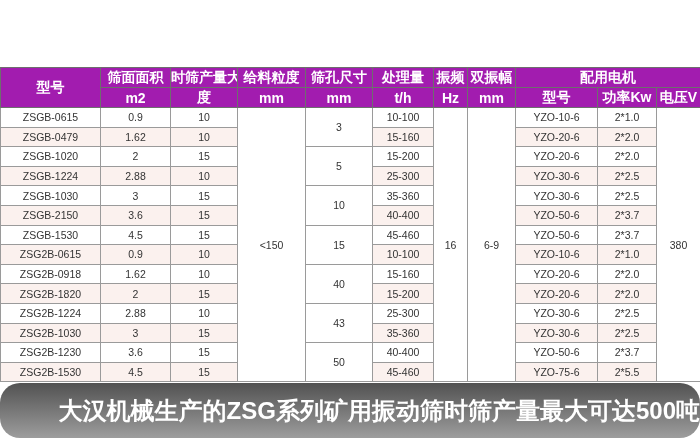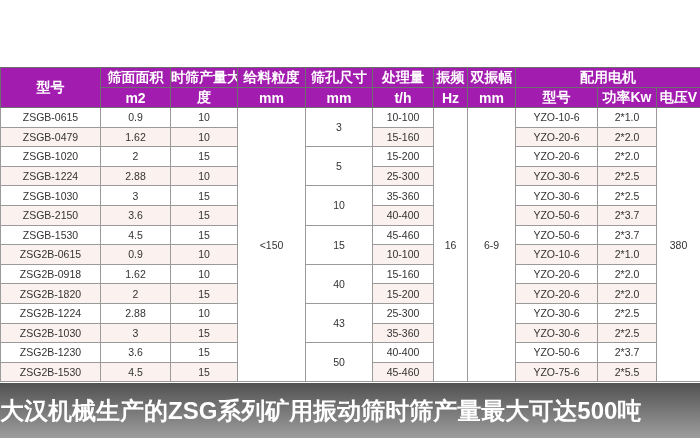--- a/index.html
+++ b/index.html
@@ -26,22 +26,22 @@
     background:#a21caf; color:#ffffff; font-size:14px; font-weight:bold;
     height:19px; border-color:#6e6e6e;
   }
   .spec tbody td { font-size:10.5px; color:#333333; height:18.6px; }
   .spec tbody tr:nth-child(even) { background:#fbf1ee; }
   .spec tbody tr:nth-child(odd)  { background:#ffffff; }
   .spec tbody td.merged { background:#ffffff; }
   .bottom-banner {
     position:absolute; left:0; top:383px; width:700px; height:55px;
     background:linear-gradient(to bottom, #525252, #9d9d9d);
-    color:#ffffff; display:flex; align-items:center; justify-content:flex-start;
-    font-size:24px; font-weight:bold; white-space:nowrap;
+    color:#ffffff; display:flex; align-items:center; justify-content:flex-end;
+    font-size:24px; font-weight:bold; white-space:nowrap;border-radius:20px;
   }
 </style>
 </head>
 <body>
 
 <div class="page">
 
 
   <table class="spec">
     <colgroup>

